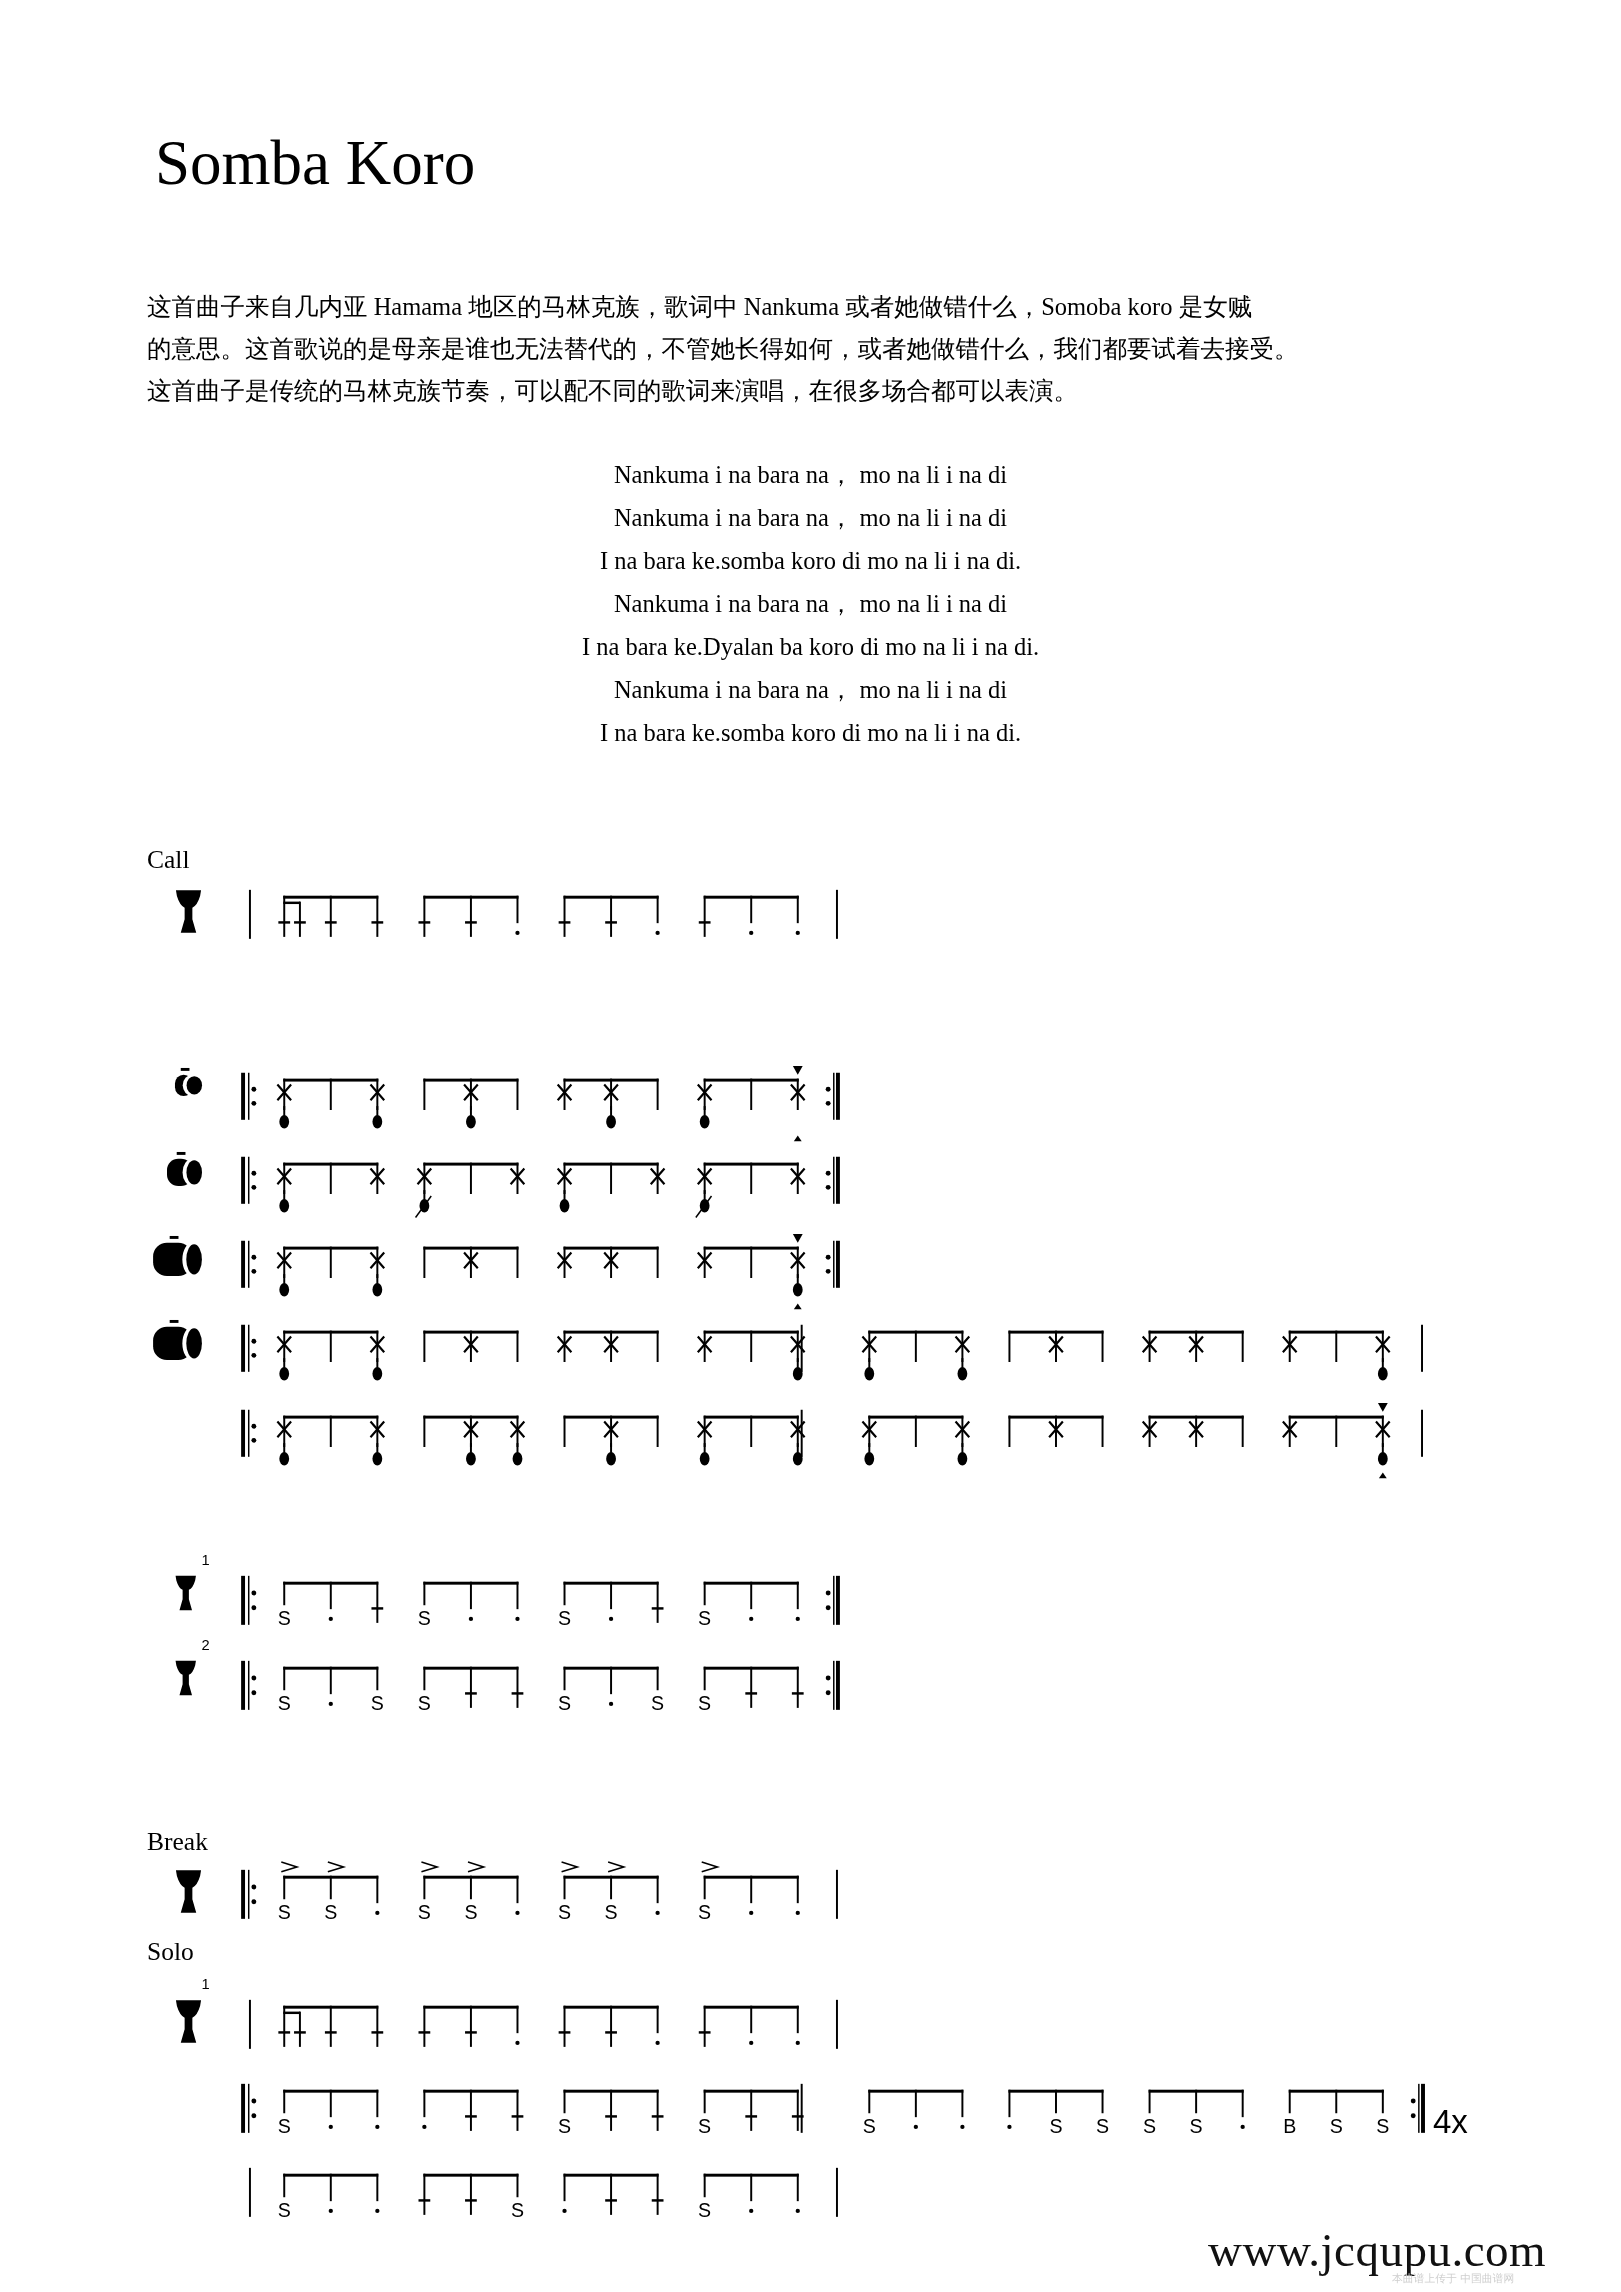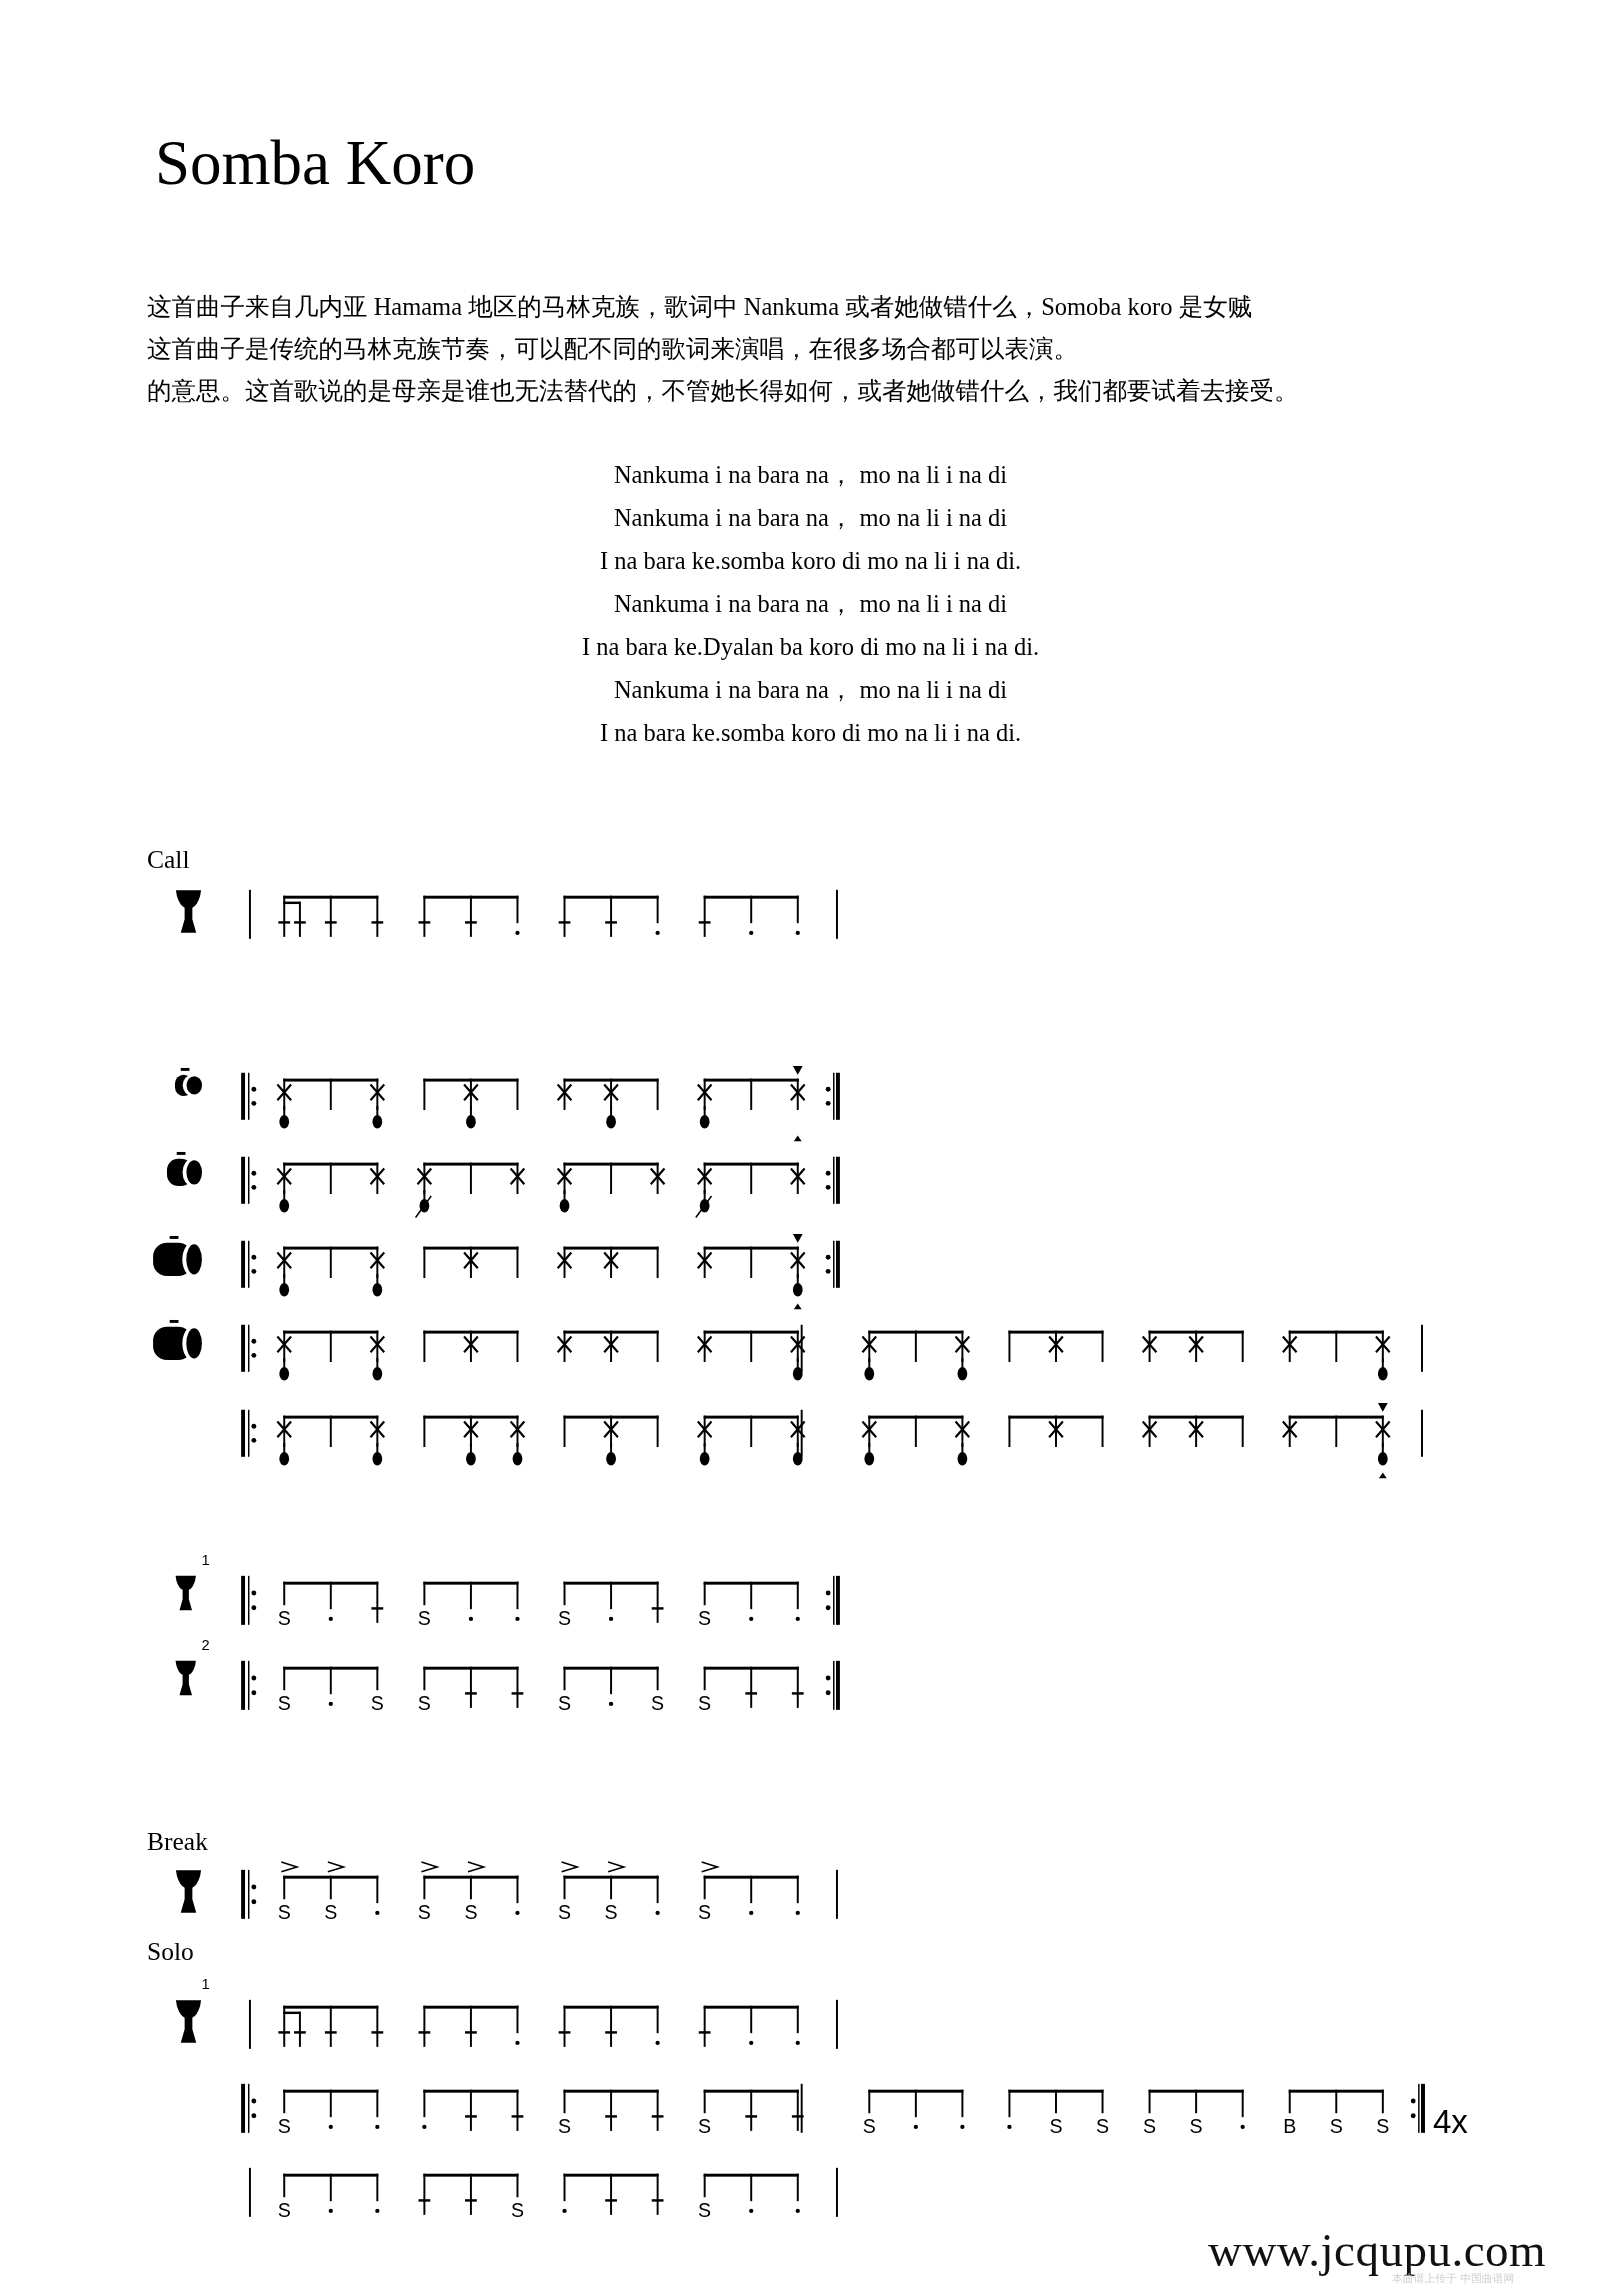--- a/index.html
+++ b/index.html
@@ -26,22 +26,22 @@
   #watermark { position: absolute; left: 1208px; top: 2223px; font-size: 47px; font-family: Liberation Serif, serif; color: #111; letter-spacing: 0.5px; }
   #watermark-sub { position: absolute; left: 1392px; top: 2272px; font-size: 10.8px; color: #cfcfcf; font-family: "DejaVu Sans", sans-serif; }
 </style>
 </head>
 <body>
 
 <h1 id="title" class="serif">Somba Koro</h1>
 
 <div id="intro" class="serif">
   <p>这首曲子来自几内亚  Hamama  地区的马林克族，歌词中  Nankuma  或者她做错什么，Somoba koro  是女贼</p>
+  <p>的意思。这首歌说的是母亲是谁也无法替代的，不管她长得如何，或者她做错什么，我们都要试着去接受。</p>
   <p>这首曲子是传统的马林克族节奏，可以配不同的歌词来演唱，在很多场合都可以表演。</p>
-  <p>的意思。这首歌说的是母亲是谁也无法替代的，不管她长得如何，或者她做错什么，我们都要试着去接受。</p>
 </div>
 
 <div id="lyrics" class="serif">
   <p>Nankuma i na bara na，  mo na li i na di</p>
   <p>Nankuma i na bara na，  mo na li i na di</p>
   <p>I na bara ke.somba koro di mo na li i na di.</p>
   <p>Nankuma i na bara na，  mo na li i na di</p>
   <p>I na bara ke.Dyalan ba koro di mo na li i na di.</p>
   <p>Nankuma i na bara na，  mo na li i na di</p>
   <p>I na bara ke.somba koro di mo na li i na di.</p>

